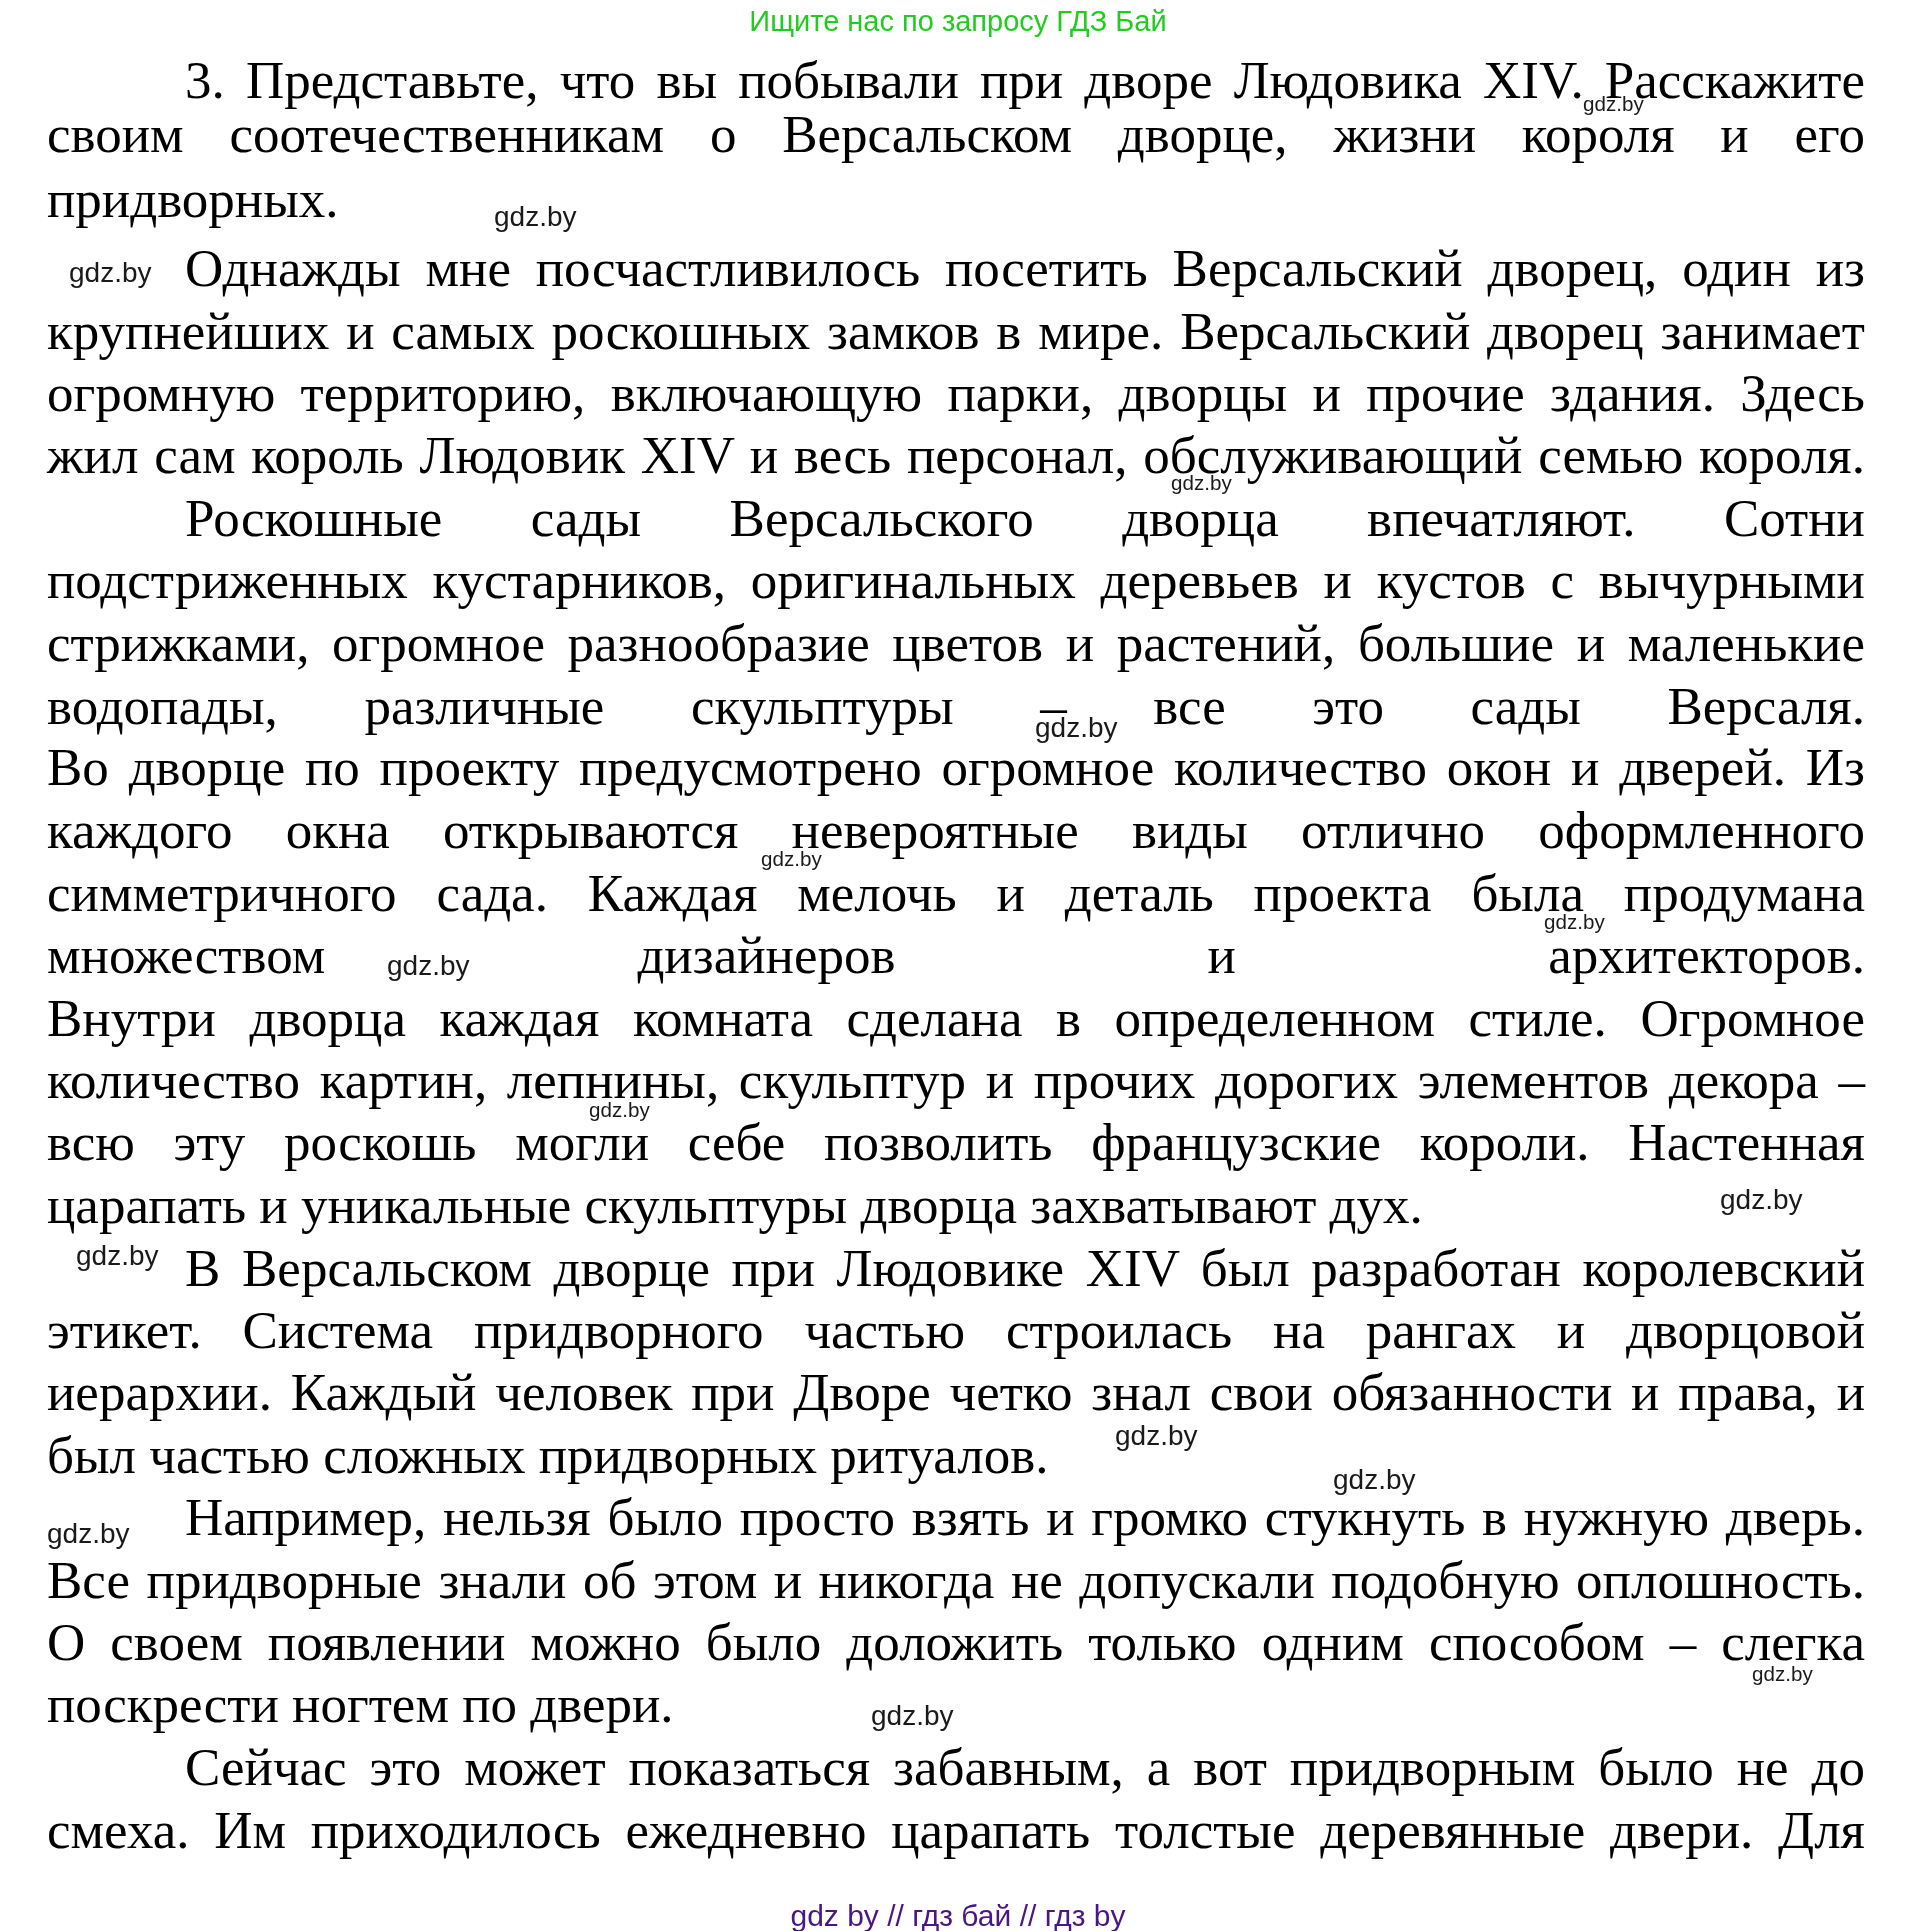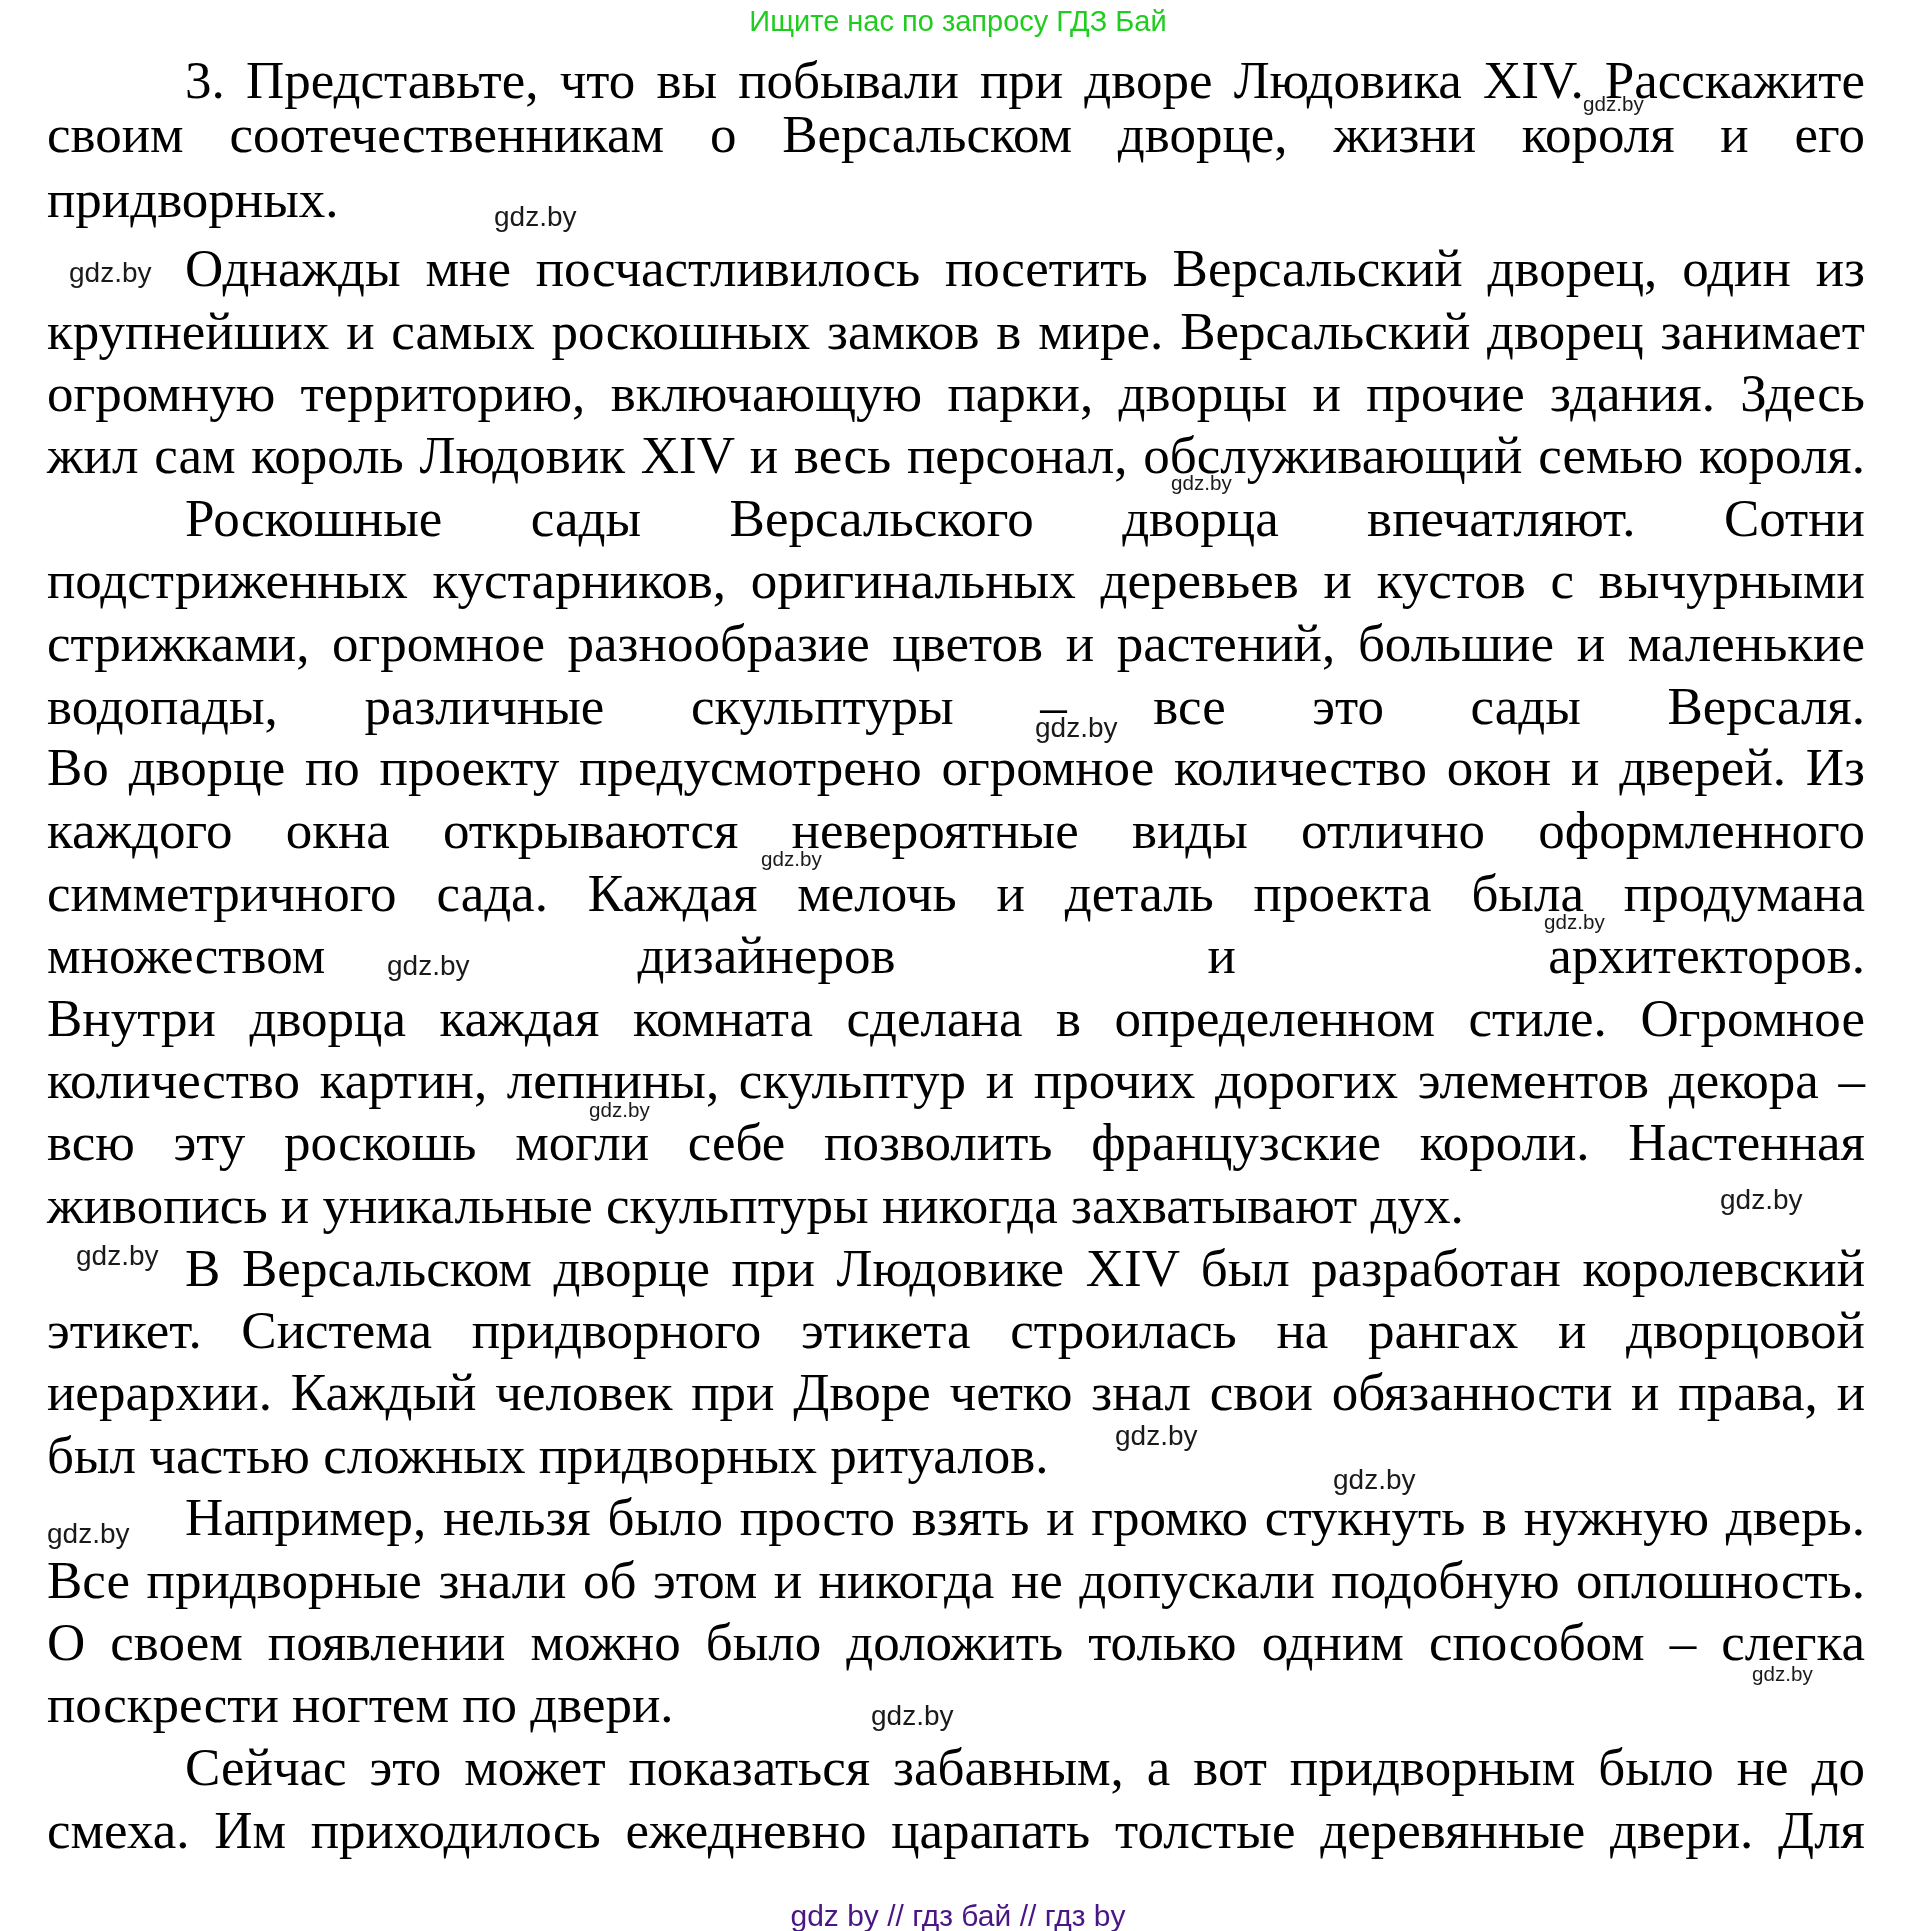--- a/index.html
+++ b/index.html
@@ -51,24 +51,24 @@
   <div class="line" style="top:550px">подстриженных кустарников, оригинальных деревьев и кустов с вычурными</div>
   <div class="line" style="top:613px">стрижками, огромное разнообразие цветов и растений, большие и маленькие</div>
   <div class="line" style="top:676px">водопады, различные скульптуры – все это сады Версаля.</div>
   <div class="line" style="top:737px">Во дворце по проекту предусмотрено огромное количество окон и дверей. Из</div>
   <div class="line" style="top:863px">симметричного сада. Каждая мелочь и деталь проекта была продумана</div>
   <div class="line" style="top:800px">каждого окна открываются невероятные виды отлично оформленного</div>
   <div class="line" style="top:925px">множеством дизайнеров и архитекторов.</div>
   <div class="line" style="top:988px">Внутри дворца каждая комната сделана в определенном стиле. Огромное</div>
   <div class="line" style="top:1050px">количество картин, лепнины, скульптур и прочих дорогих элементов декора –</div>
   <div class="line" style="top:1112px">всю эту роскошь могли себе позволить французские короли. Настенная</div>
-  <div class="line last" style="top:1175px">живопись и уникальные скульптуры никогда захватывают дух.</div>
+  <div class="line last" style="top:1175px">царапать и уникальные скульптуры дворца захватывают дух.</div>
 
   <div class="line indent" style="top:1238px">В Версальском дворце при Людовике XIV был разработан королевский</div>
-  <div class="line" style="top:1300px">этикет. Система придворного этикета строилась на рангах и дворцовой</div>
+  <div class="line" style="top:1300px">этикет. Система придворного частью строилась на рангах и дворцовой</div>
   <div class="line" style="top:1362px">иерархии. Каждый человек при Дворе четко знал свои обязанности и права, и</div>
   <div class="line last" style="top:1425px">был частью сложных придворных ритуалов.</div>
 
   <div class="line indent" style="top:1487px">Например, нельзя было просто взять и громко стукнуть в нужную дверь.</div>
   <div class="line" style="top:1550px">Все придворные знали об этом и никогда не допускали подобную оплошность.</div>
   <div class="line" style="top:1612px">О своем появлении можно было доложить только одним способом – слегка</div>
   <div class="line last" style="top:1674px">поскрести ногтем по двери.</div>
 
   <div class="line indent" style="top:1737px">Сейчас это может показаться забавным, а вот придворным было не до</div>
   <div class="line" style="top:1800px">смеха. Им приходилось ежедневно царапать толстые деревянные двери. Для</div>

